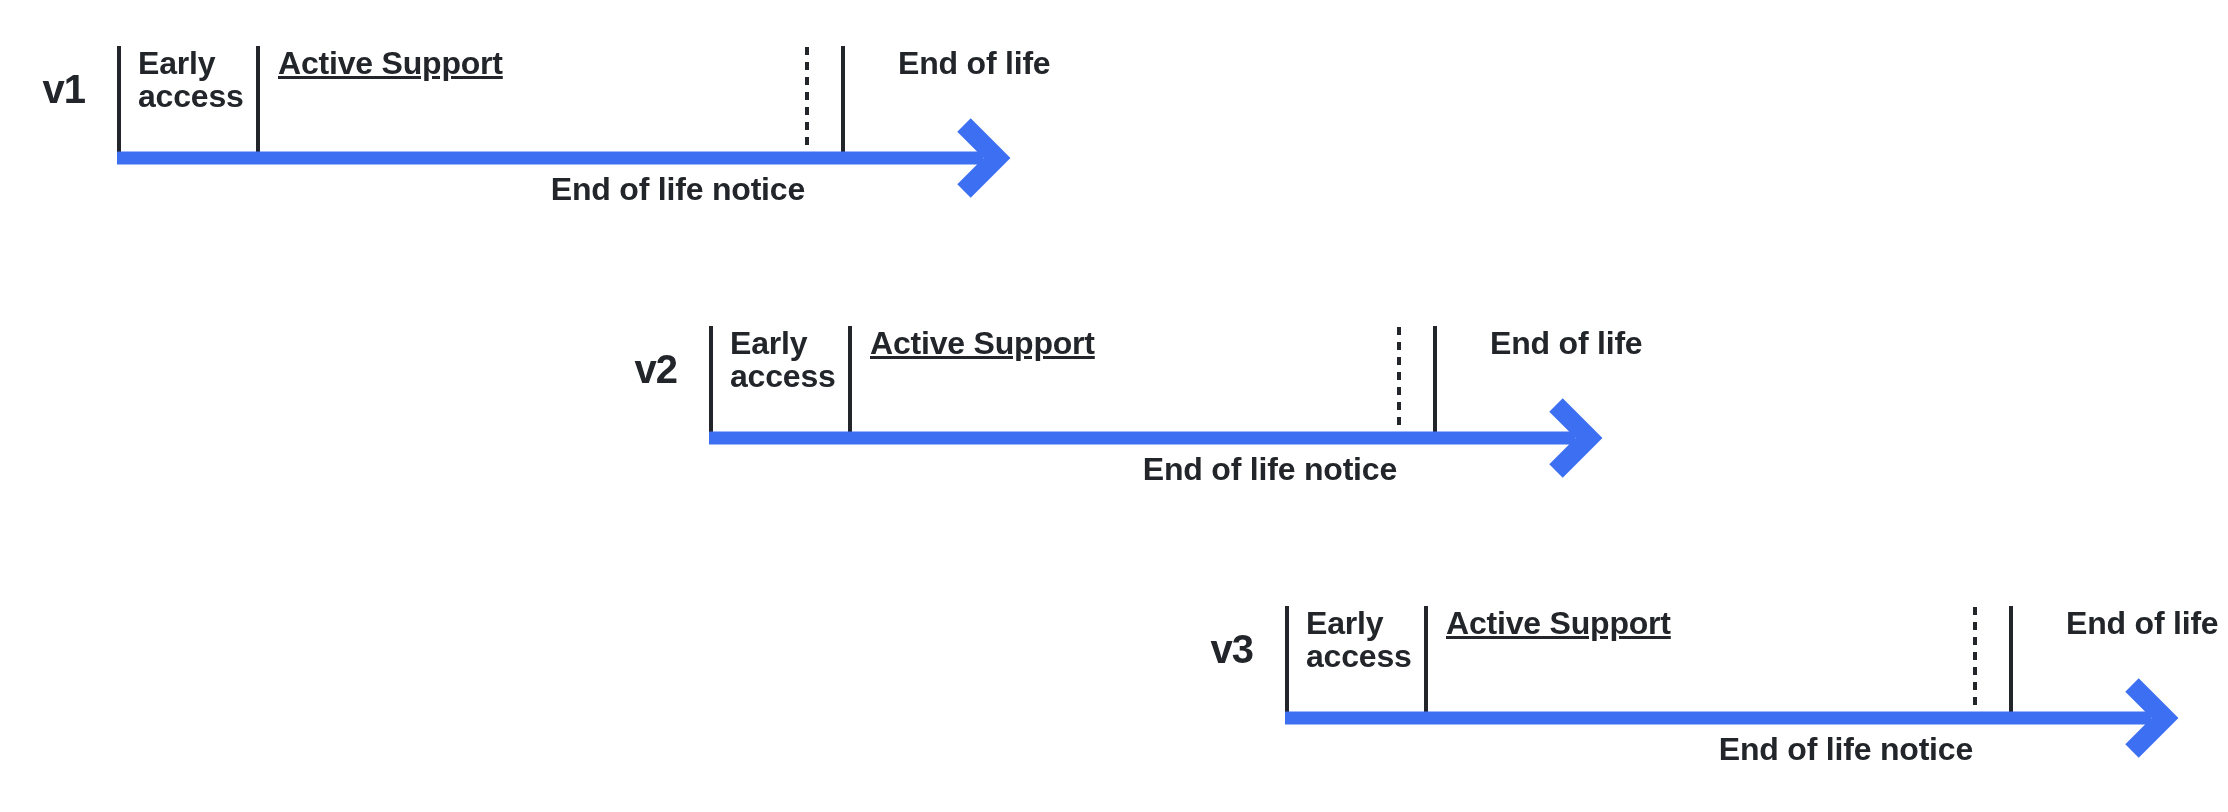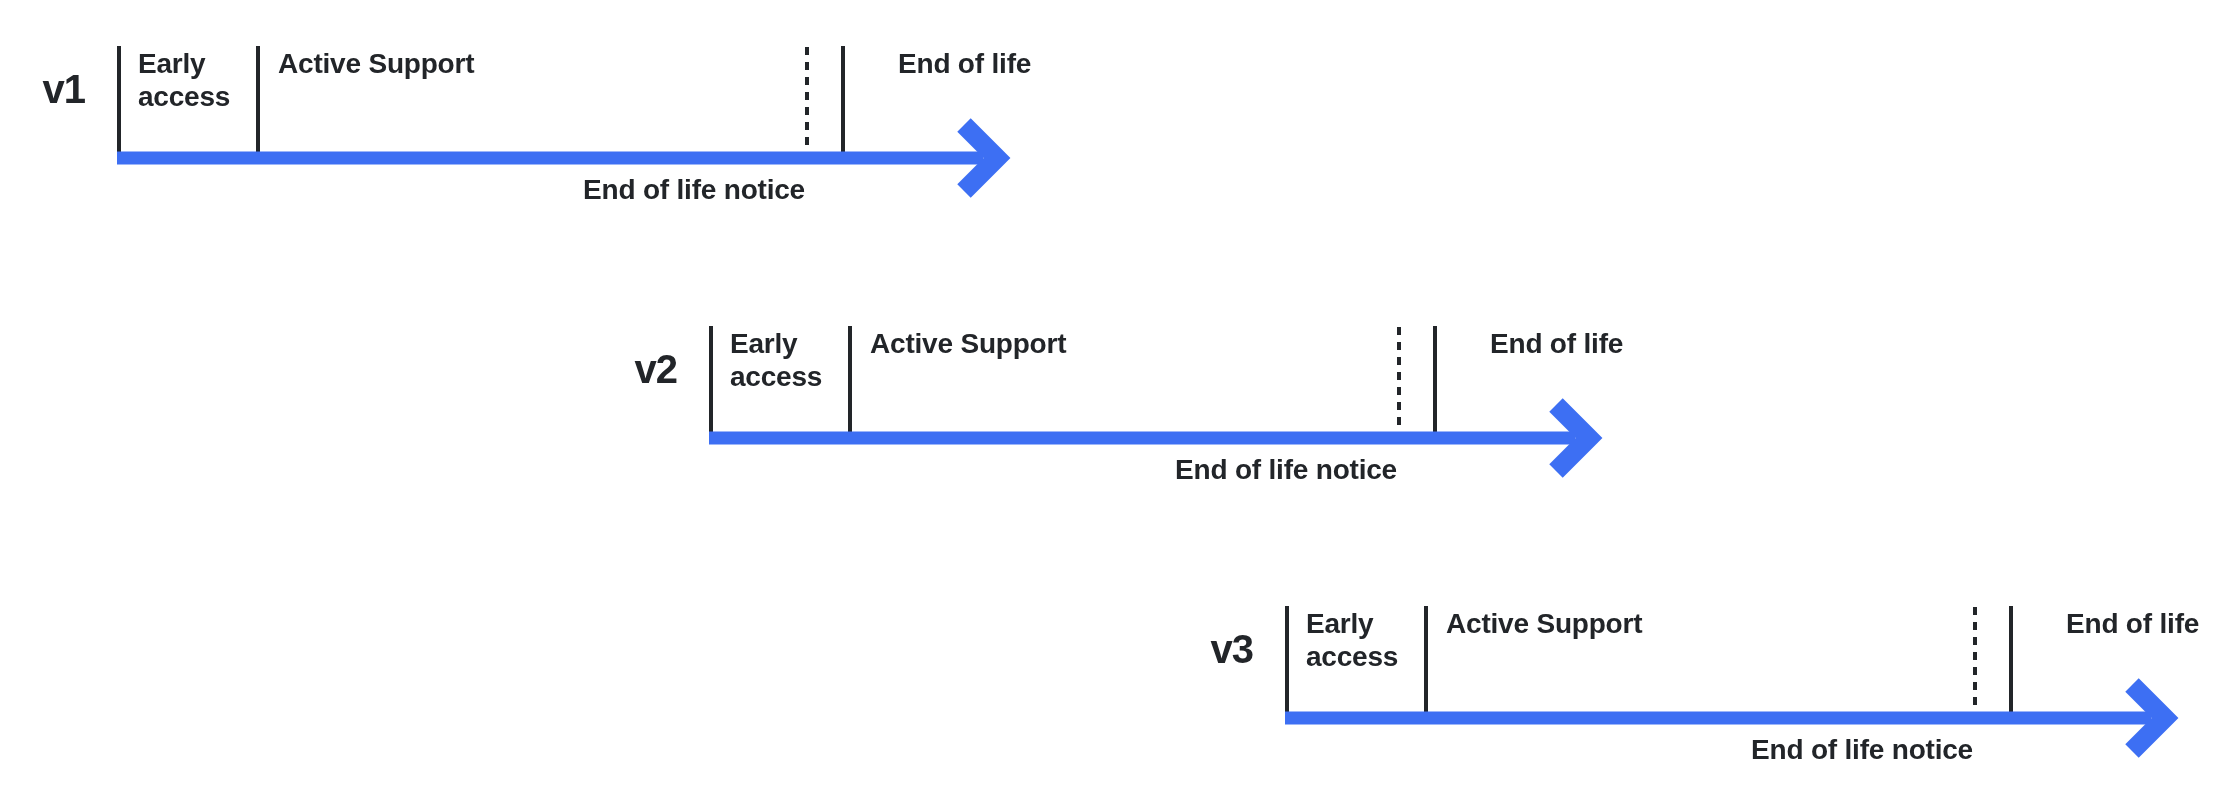--- a/index.html
+++ b/index.html
@@ -32,30 +32,30 @@
   }
   .t-start{left:0;}
   .t-active{left:139px;}
   .t-eol{left:724px;}
   .dashline{
     position:absolute;top:1px;left:688px;width:4px;height:104px;
     background:repeating-linear-gradient(to bottom,var(--ink) 0 8px,transparent 8px 15px);
   }
   .lbl{
     position:absolute;top:1px;
-    font-size:28px;font-weight:700;line-height:33px;letter-spacing:-0.2px;
+    font-size:32px;font-weight:700;line-height:33px;letter-spacing:-0.2px;
     white-space:nowrap;
   }
   .l-early{left:21px;width:100px;white-space:normal;}
-  .l-active{left:161px;}
+  .l-active{left:161px;text-decoration:underline;}
   .l-eol{left:745px;margin-left:36px;}
   .l-notice{
     position:absolute;top:127px;left:0;width:688px;
     text-align:right;
-    font-size:28px;font-weight:700;line-height:33px;letter-spacing:-0.2px;
+    font-size:32px;font-weight:700;line-height:33px;letter-spacing:-0.2px;
   }
   svg.arrow{
     position:absolute;left:0;top:72px;
     overflow:visible;display:block;
   }
   .arrow .shaft{
     stroke:var(--accent);stroke-width:13;fill:none;stroke-linecap:butt;
   }
   .arrow .head{
     stroke:var(--accent);stroke-width:19;fill:none;

